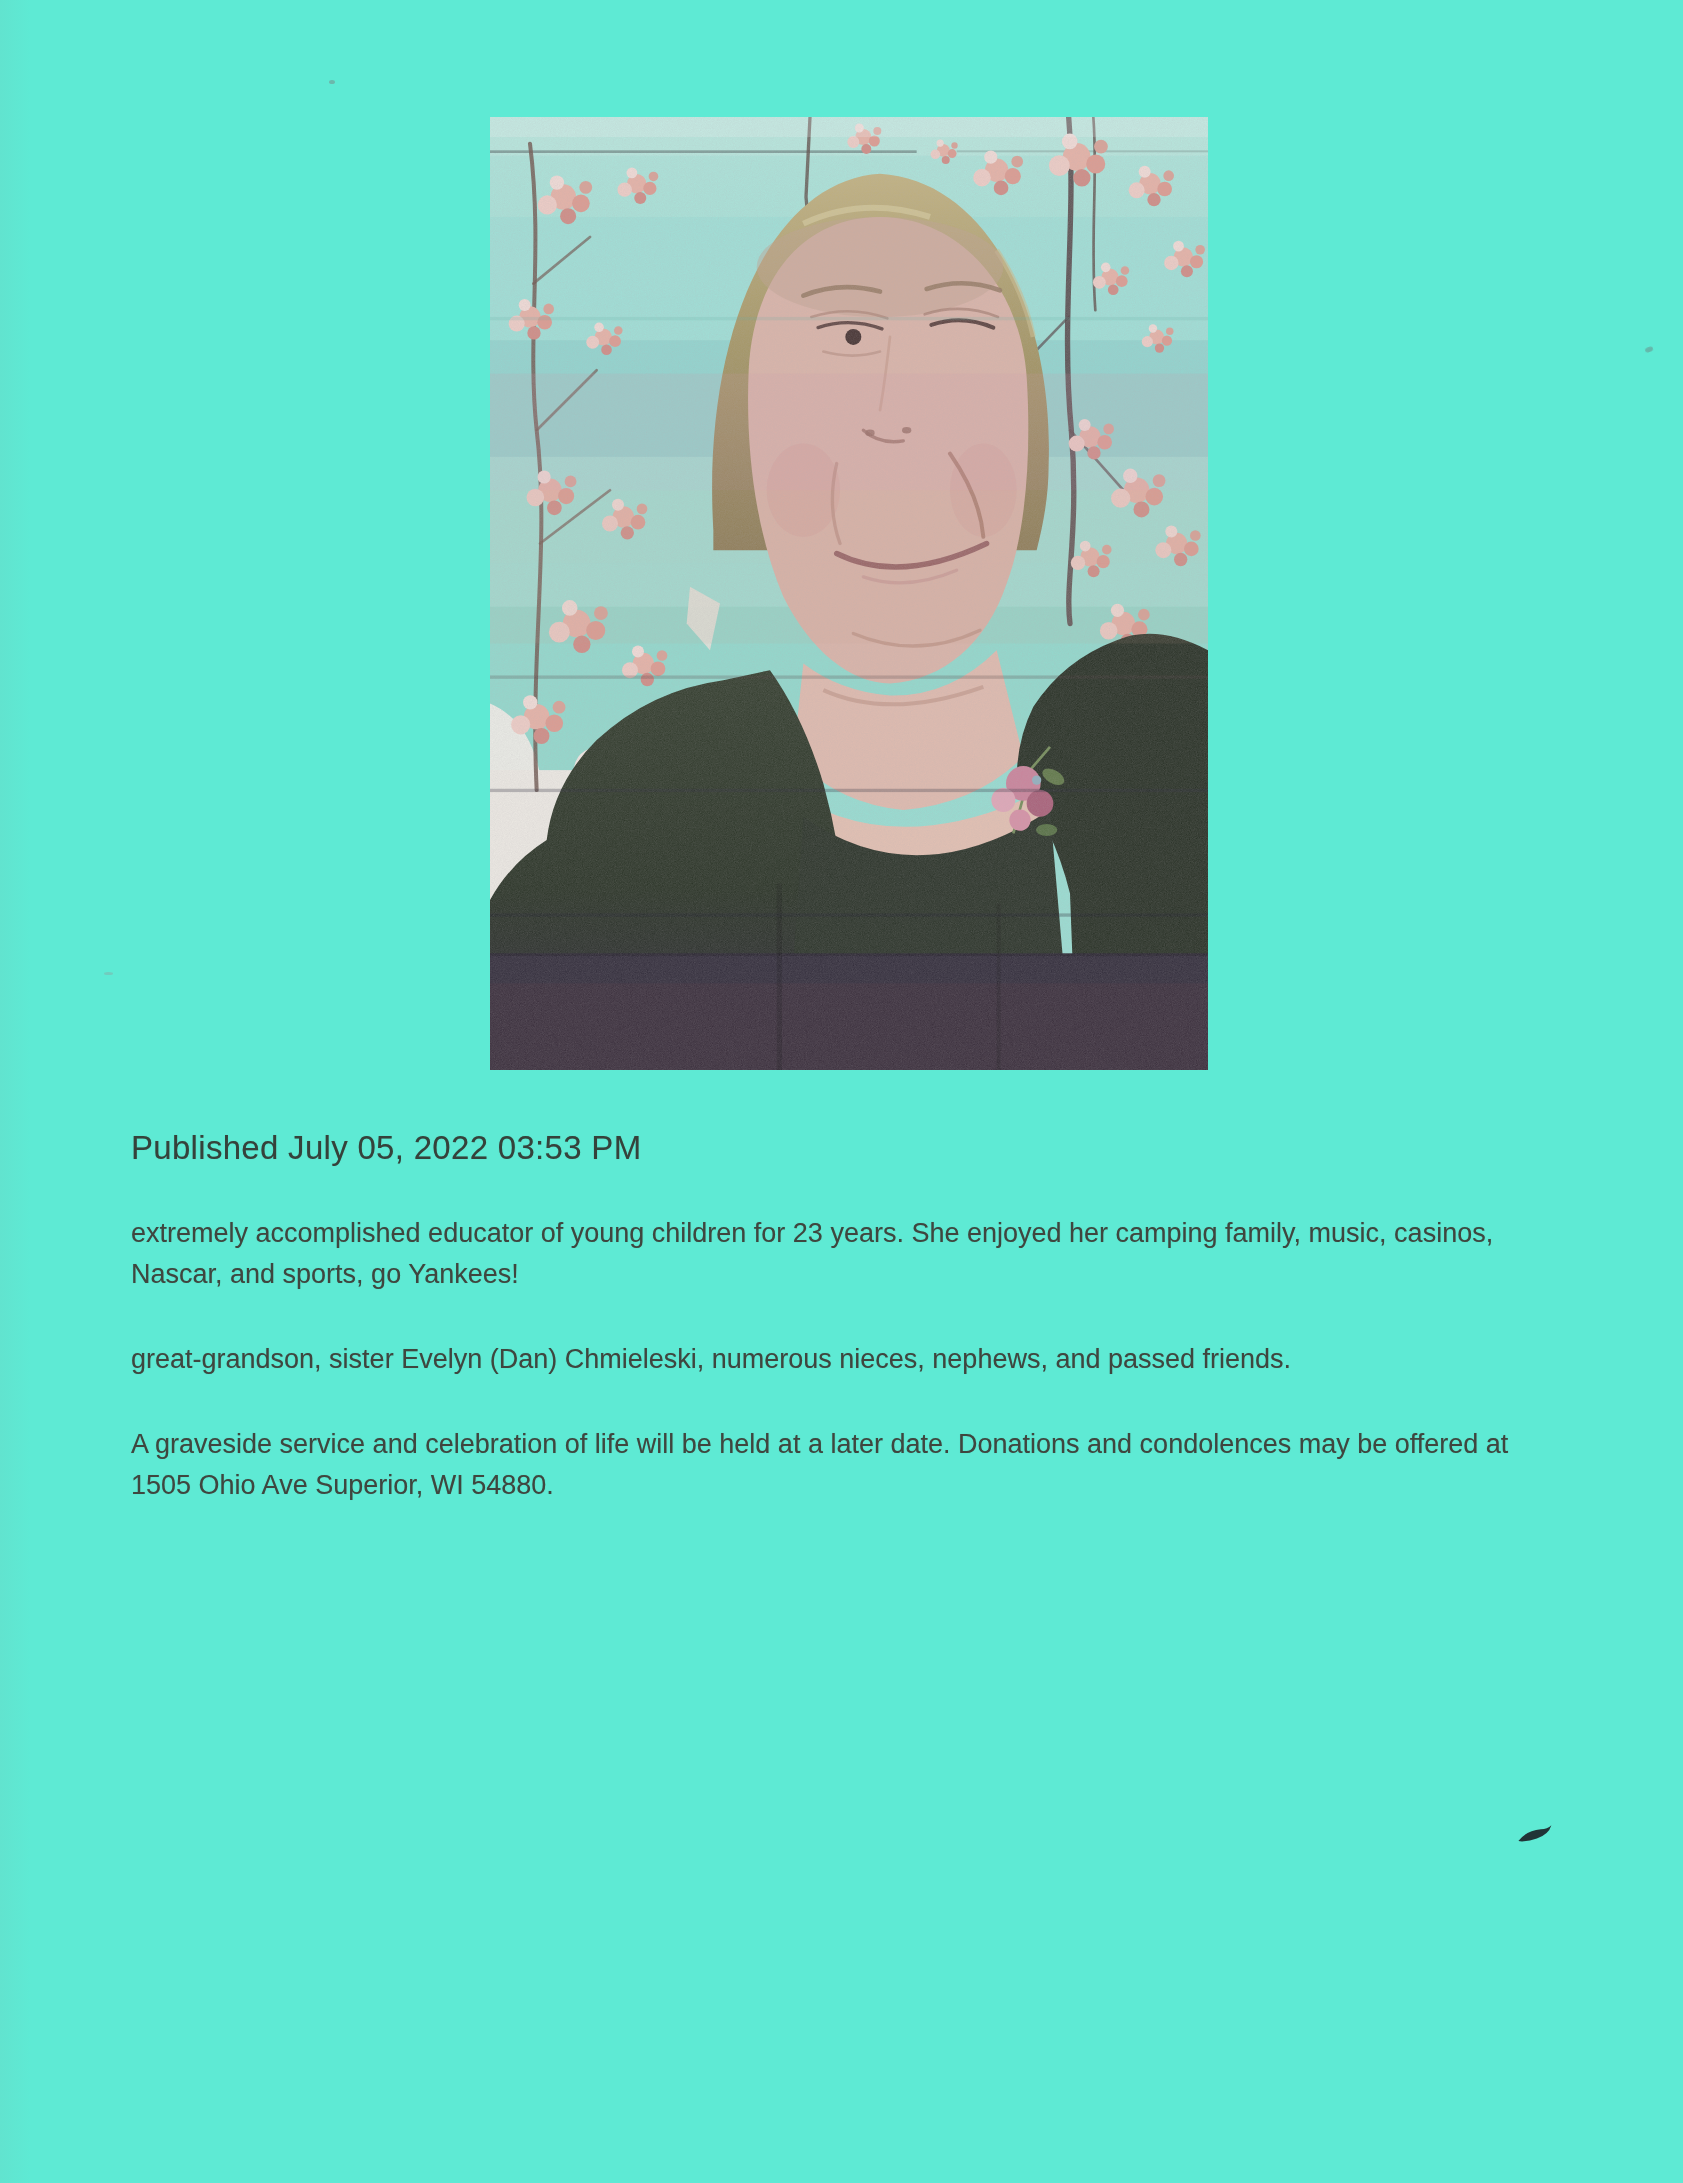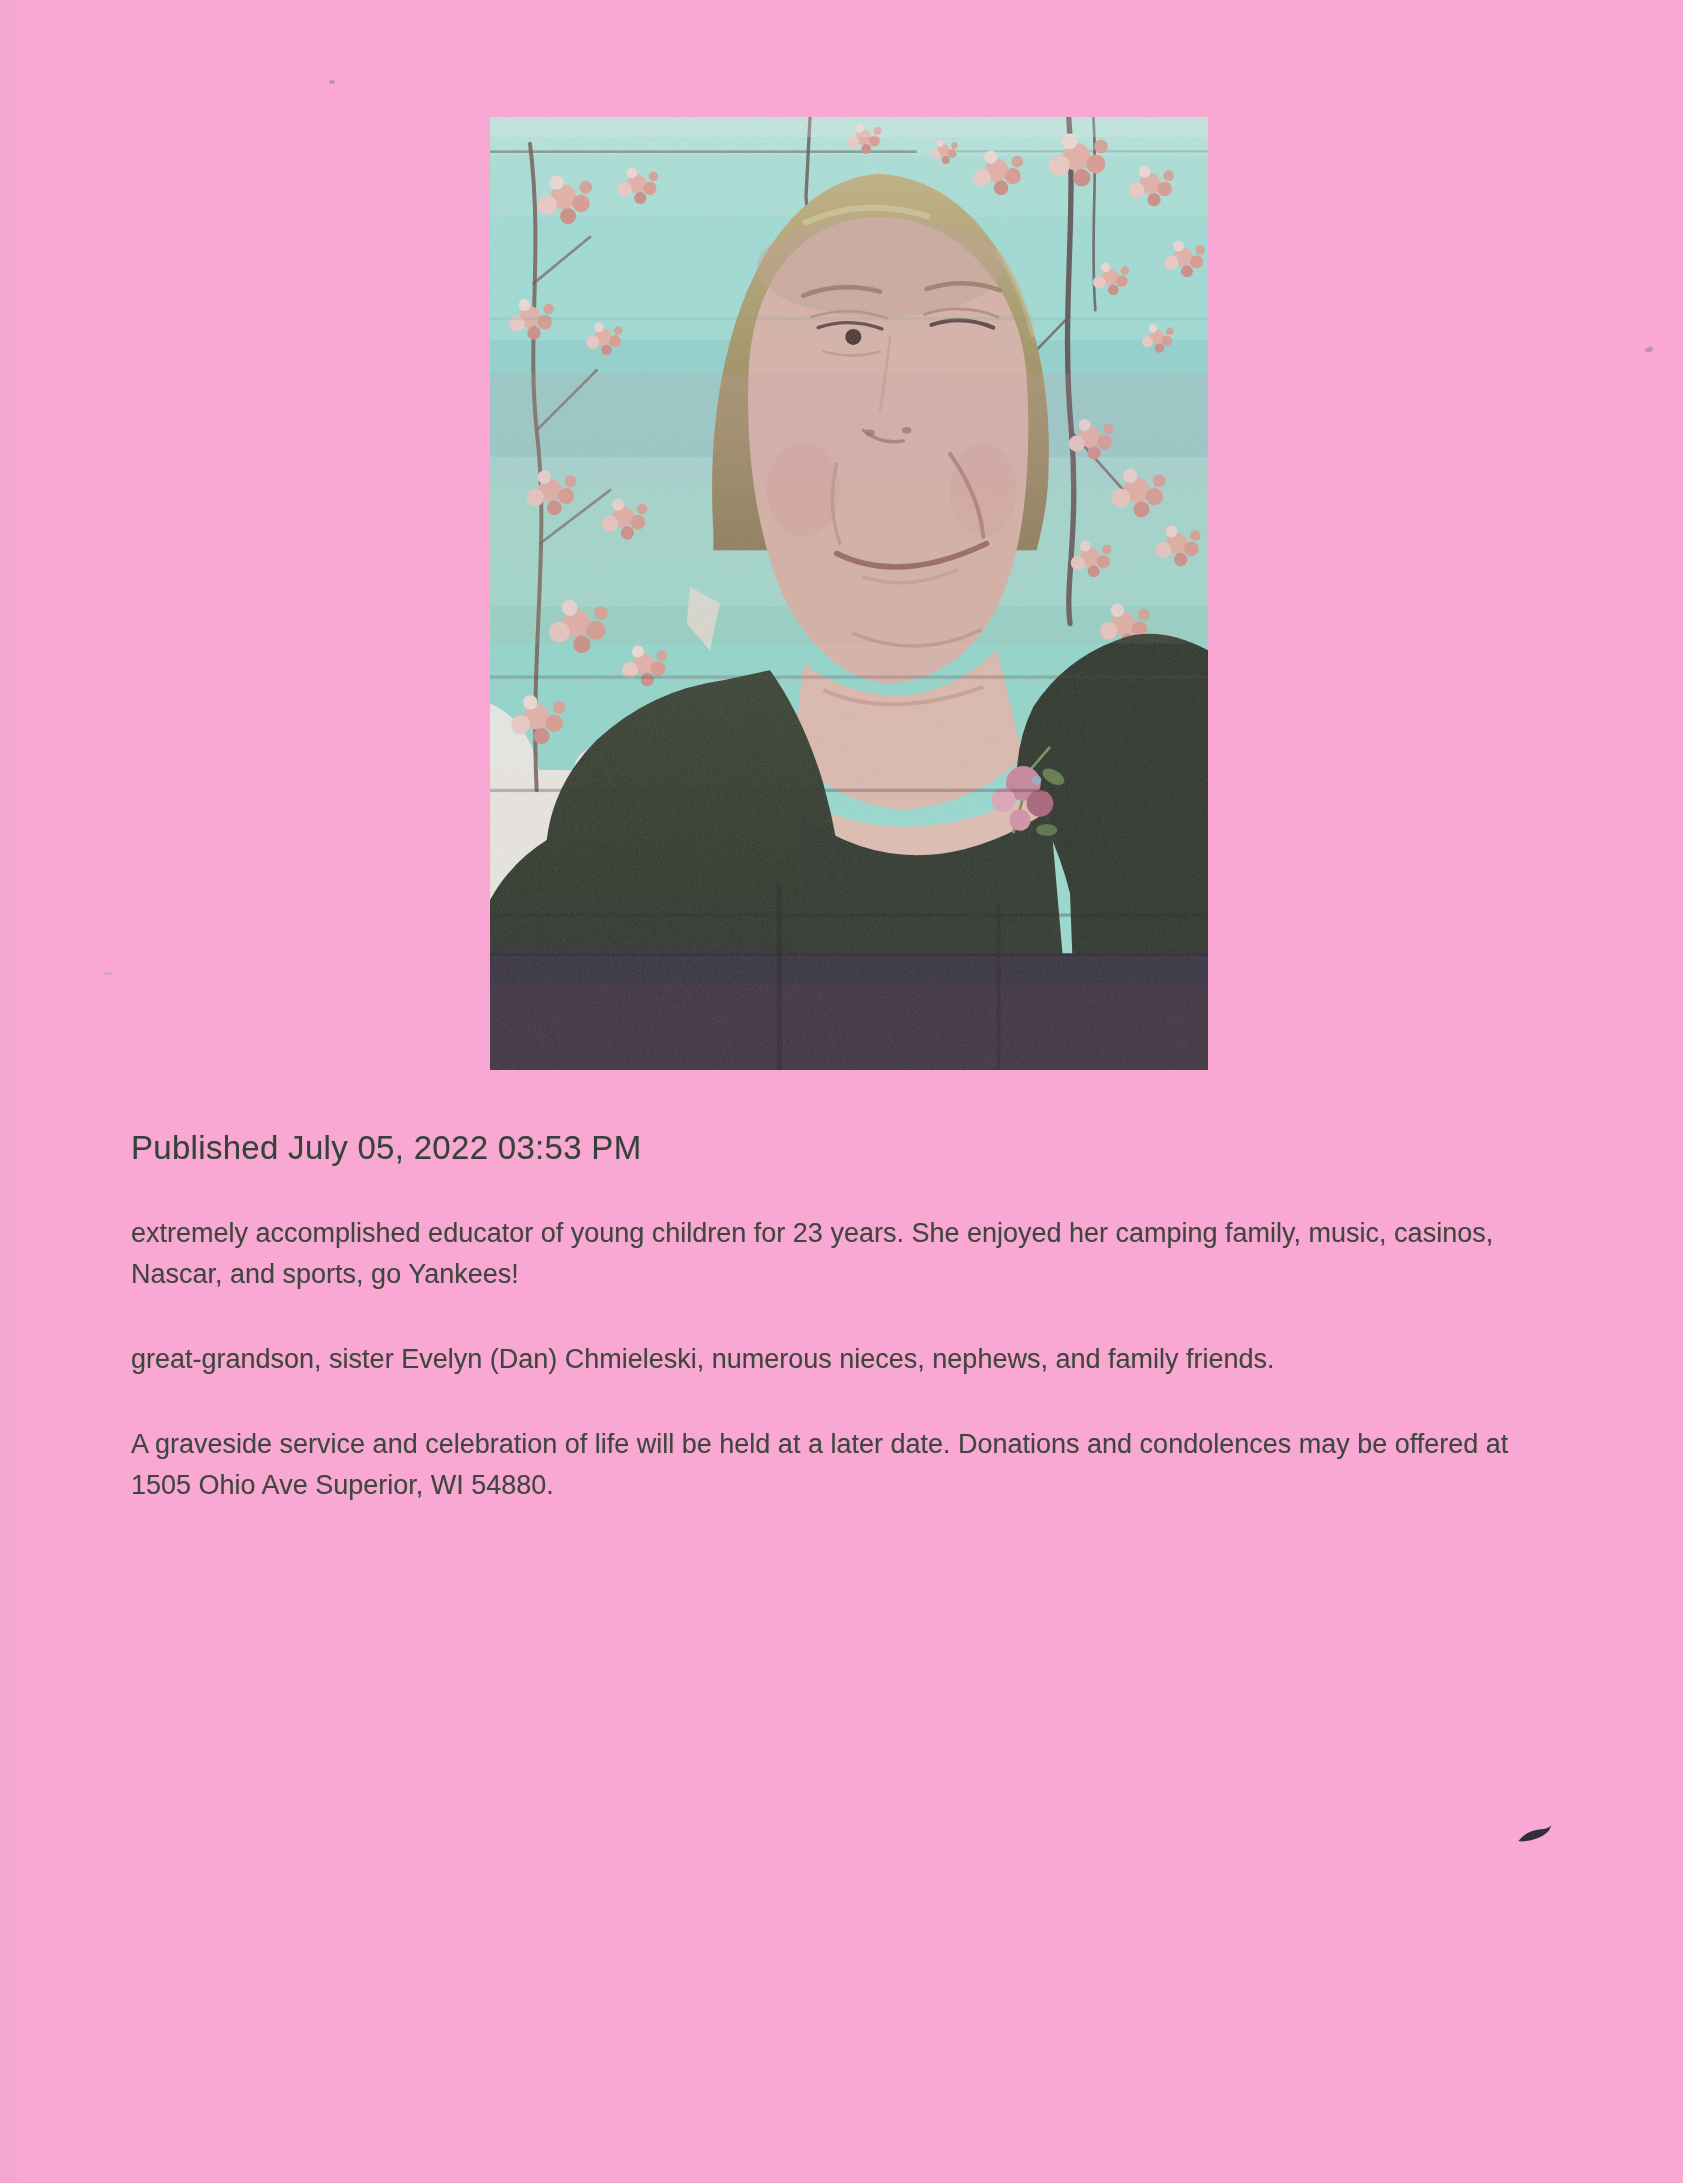--- a/index.html
+++ b/index.html
@@ -4,21 +4,21 @@
 <style>
   html, body {
     margin: 0; padding: 0;
     background: #ffffff;
     font-family: "Liberation Sans", "DejaVu Sans", sans-serif;
   }
   .page {
     position: relative;
     width: 1683px;
     height: 2183px;
-    background: #f9a8d4;
+    background: #5eead4;
     overflow: hidden;
   }
   
   .page::before {
     content: "";
     position: absolute; left: 0; top: 0; bottom: 0; width: 31px;
     background: linear-gradient(to right, rgba(140,140,140,0.07), rgba(140,140,140,0));
     pointer-events: none;
   }
   .photo-wrap {
@@ -232,21 +232,21 @@
   </div>
 
   <div class="published">Published July 05, 2022 03:53 PM</div>
 
   <div class="body-text">
     <div class="para">
       <div class="line">extremely accomplished educator of young children for 23 years. She enjoyed her camping family, music, casinos,</div>
       <div class="line">Nascar, and sports, go Yankees!</div>
     </div>
     <div class="para">
-      <div class="line">great-grandson, sister Evelyn (Dan) Chmieleski, numerous nieces, nephews, and family friends.</div>
+      <div class="line">great-grandson, sister Evelyn (Dan) Chmieleski, numerous nieces, nephews, and passed friends.</div>
     </div>
     <div class="para">
       <div class="line">A graveside service and celebration of life will be held at a later date. Donations and condolences may be offered at</div>
       <div class="line">1505 Ohio Ave Superior, WI 54880.</div>
     </div>
   </div>
 
   <div class="speck speck-a"></div>
   <div class="speck speck-b"></div>
   <div class="speck speck-c"></div>

